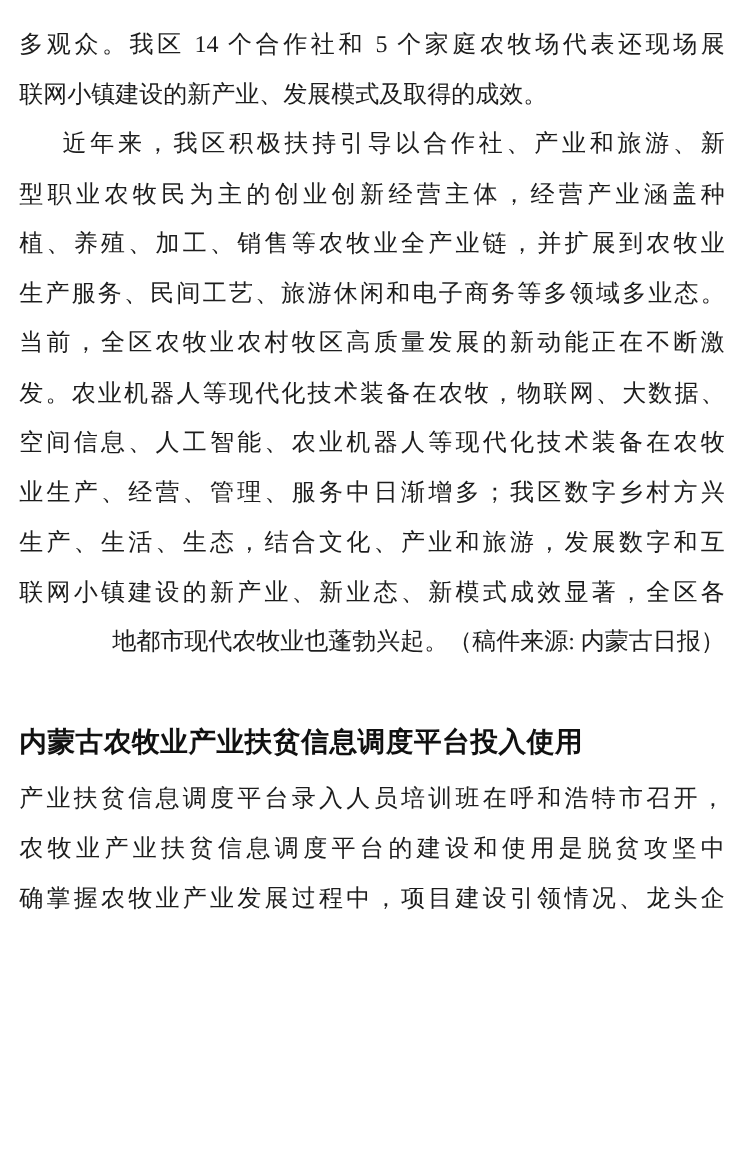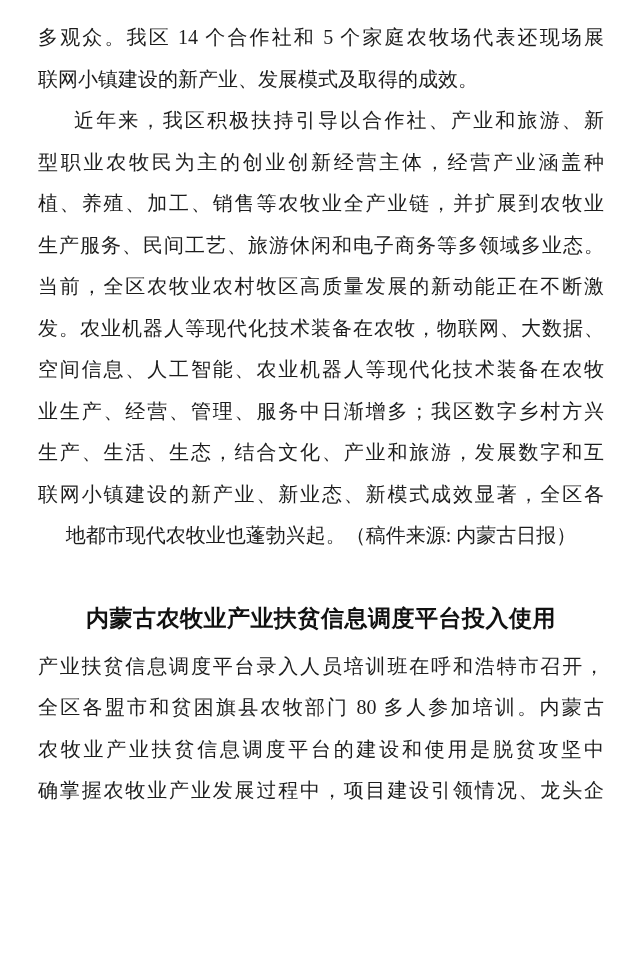--- a/index.html
+++ b/index.html
@@ -8,21 +8,21 @@
     background: #ffffff;
   }
   .page {
     position: relative;
     width: 627px;
     height: 851px;
     background: #ffffff;
     color: #1d1d1d;
     font-family: "Liberation Serif", "DejaVu Serif", serif;
     box-sizing: border-box;
-    padding: 17px 23px 0 38px;
+    padding: 17px 23px 0 16px;
     overflow: hidden;
   }
   .para {
     margin: 0;
   }
   .line {
     font-size: 20px;
     line-height: 41.5px;
     height: 41.5px;
     overflow: visible;
@@ -30,26 +30,25 @@
   }
   .line.justify {
     text-align: justify;
     text-align-last: justify;
   }
   .line.indent {
     text-indent: 36px;
   }
   .line.split {
     display: flex;
-    justify-content: center;
+    justify-content: flex-end;
   }
   .heading {
     font-size: 23px;
     font-weight: bold;
-    text-align: center;
     line-height: 42px;
     height: 42px;
     letter-spacing: 0.5px;
     margin: 41px 0 6px 0;
     color: #111111;
   }
   .footer {
     position: absolute;
     left: 0;
     right: 0;
@@ -81,21 +80,20 @@
         <div class="line justify">生产、生活、生态，结合文化、产业和旅游，发展数字和互</div>
         <div class="line justify">联网小镇建设的新产业、新业态、新模式成效显著，全区各</div>
         <div class="line split">
           <span>地都市现代农牧业也蓬勃兴起。</span>
           <span>（稿件来源: 内蒙古日报）</span>
         </div>
       </div>
       <div class="heading">内蒙古农牧业产业扶贫信息调度平台投入使用</div>
       <div class="para">
         <div class="line justify">产业扶贫信息调度平台录入人员培训班在呼和浩特市召开，</div>
-        <div class="line justify">全区各盟市和贫困旗县农牧部门 80 多人参加培训。内蒙古</div>
         <div class="line justify">农牧业产业扶贫信息调度平台的建设和使用是脱贫攻坚中</div>
         <div class="line justify">确掌握农牧业产业发展过程中，项目建设引领情况、龙头企</div>
       </div>
     </div>
   <div class="footer">
     <span>- 6 -</span>
   </div>
 </div>
 
 </body></html>

